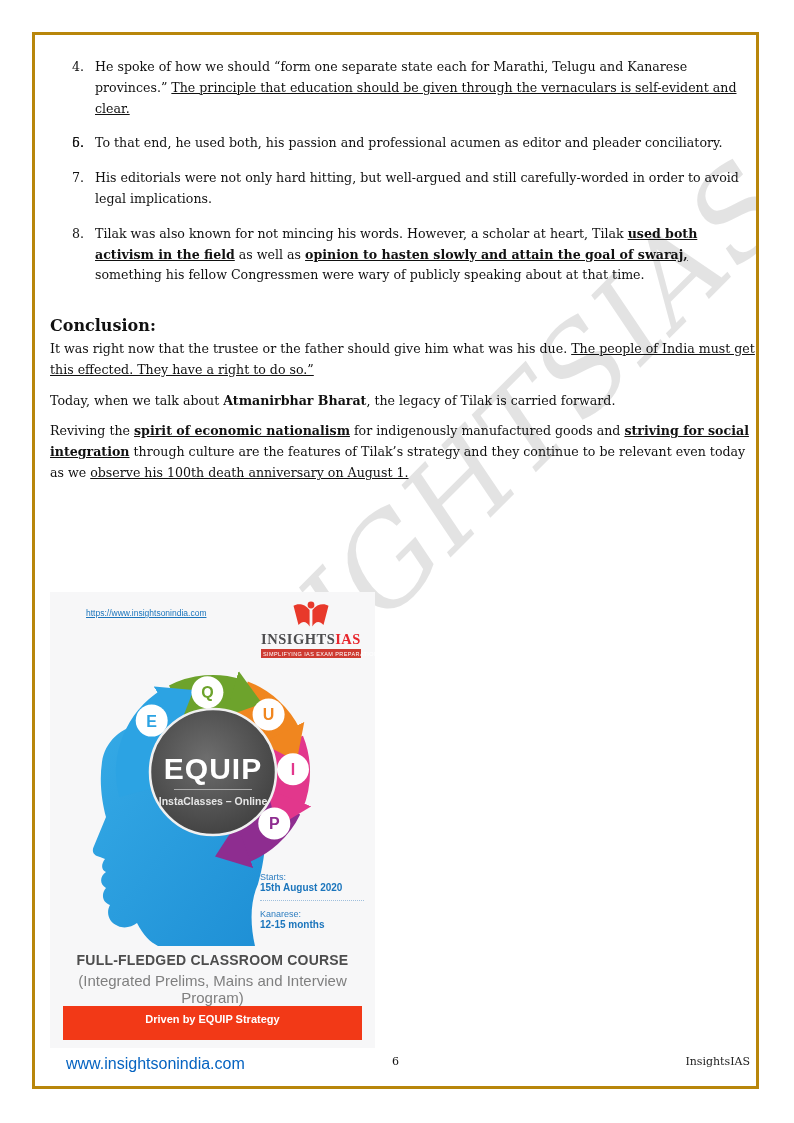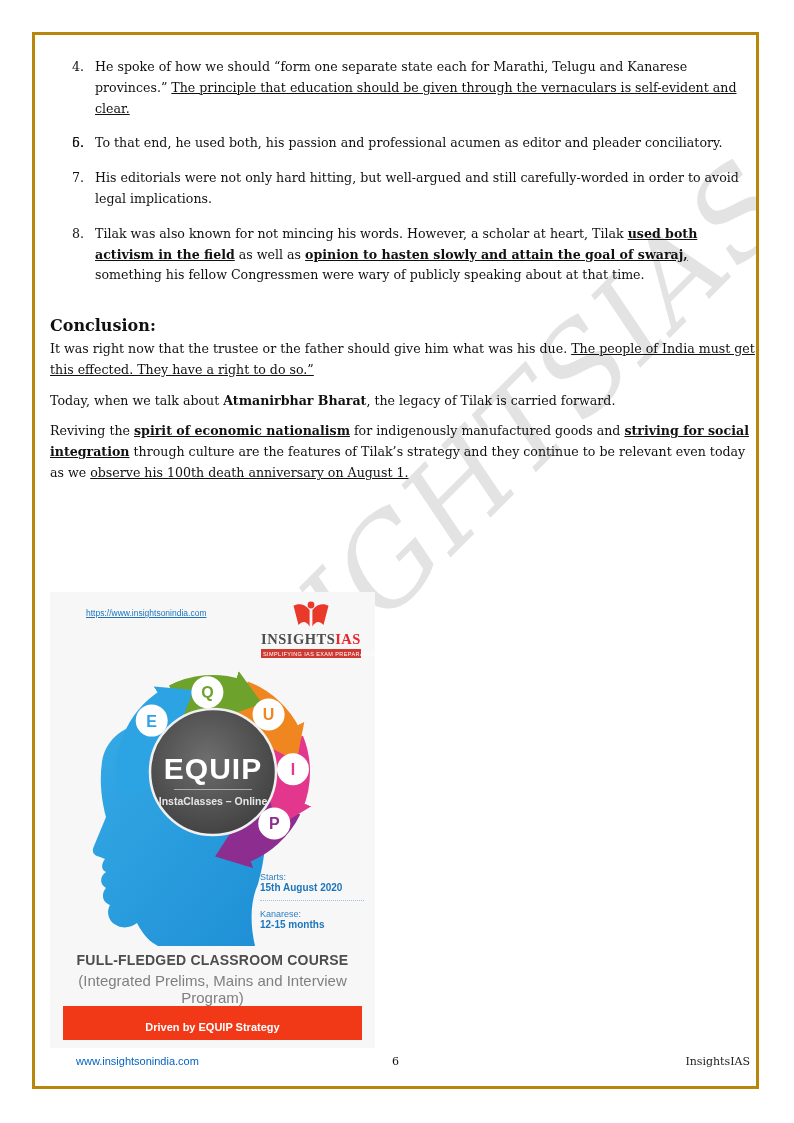--- a/index.html
+++ b/index.html
@@ -58,26 +58,26 @@
   .schedule .value { font-size:10px; font-weight:bold; color:#1B75BC; margin-bottom:2px; }
   .schedule .dots { border-top:1.5px dotted #9FBFDC; margin:7px 0 8px 0; width:104px; }
 
   .course-title { position:absolute; left:0; top:360px; width:100%; text-align:center; color:#4D4D4D; }
   .course-title .t1, .course-title .t2 { font-size:14px; font-weight:bold; letter-spacing:0.2px; line-height:17px; }
   .course-title .sub { font-size:15px; color:#7F7F7F; margin-top:3px; }
 
   .poster-banner {
     position:absolute; left:13px; right:13px; top:414px; height:34px;
     background:#F23917; color:#ffffff; text-align:center;
-    font-size:11px; font-weight:bold; line-height:15.5px; padding-top:14px;
+    font-size:11px; font-weight:bold; line-height:15.5px; padding-top:6px;
   }
 
   
   .footer { position:absolute; left:0; top:1020px; width:100%; height:18px; z-index:1; font-size:11px; }
-  .footer-link { position:absolute; left:41px; color:#0563C1; font-family:"Liberation Sans", sans-serif; font-size:11px; text-decoration:none;text-align:center; }
+  .footer-link { position:absolute; left:31px; color:#0563C1; font-family:"Liberation Sans", sans-serif; font-size:16px; text-decoration:none;text-align:center; }
   .footer-page { position:absolute; left:0; width:100%; text-align:center; color:#111; }
   .footer-brand { position:absolute; right:6px; color:#222; }
 </style>
 </head>
 <body>
 
 <div class="page">
 
   <div class="watermark">INSIGHTSIAS</div>
 

